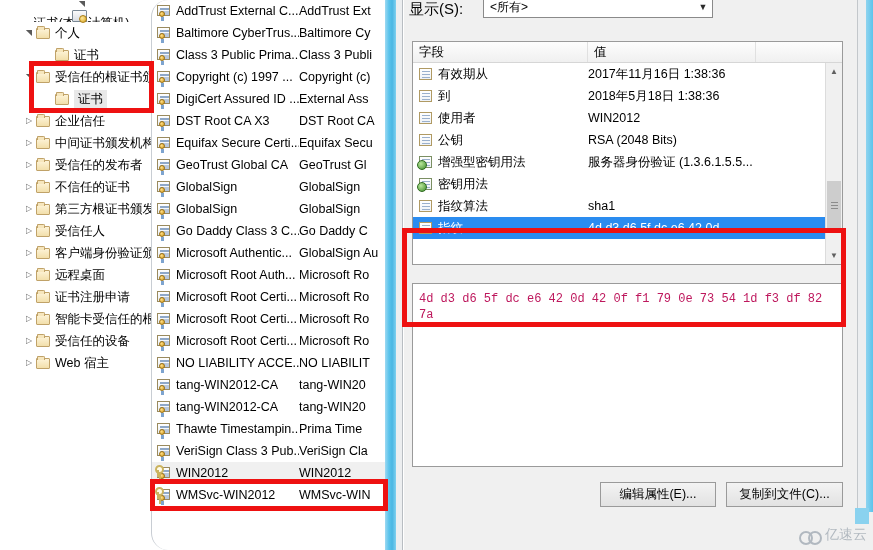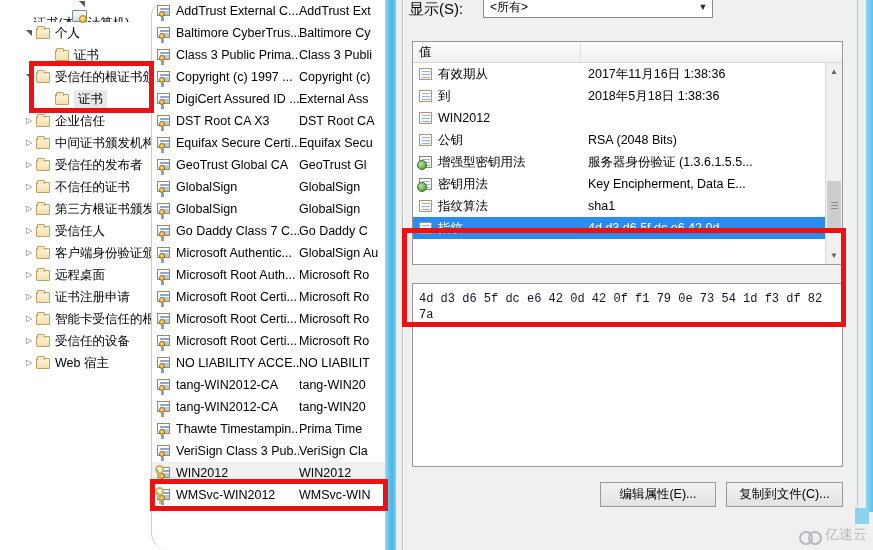--- a/index.html
+++ b/index.html
@@ -247,21 +247,21 @@
   }
 
   
   .detail {
     position: absolute; left: 8px; top: 283px;
     width: 431px; height: 184px;
     background: #ffffff;
     border: 1px solid #9a9a9a;
     font-family: "Liberation Mono", "DejaVu Sans Mono", monospace;
     font-size: 12px;
-    color: #0f172a;
+    color: #be185d;
     padding: 7px 6px;
     line-height: 16px;
     letter-spacing: 0px;
     overflow: hidden;
   }
 
   
   .btn {
     position: absolute;
     height: 25px;
@@ -528,21 +528,21 @@
           <span class="certseal"></span>
         </span>
         <span class="c1">GlobalSign</span>
         <span class="c2">GlobalSign</span>
       </div>
       <div class="list-row">
         <span class="cert-ico">
           <span class="certbox"></span>
           <span class="certseal"></span>
         </span>
-        <span class="c1">Go Daddy Class 7 C...</span>
+        <span class="c1">Go Daddy Class 3 C...</span>
         <span class="c2">Go Daddy C</span>
       </div>
       <div class="list-row">
         <span class="cert-ico">
           <span class="certbox"></span>
           <span class="certseal"></span>
         </span>
         <span class="c1">Microsoft Authentic...</span>
         <span class="c2">GlobalSign Au</span>
       </div>
@@ -646,20 +646,21 @@
       <div class="show-row">
         <span class="show-label">显示(S):</span>
       </div>
       <div class="combo">
         <span class="val">&lt;所有&gt;</span>
         <span class="arrow">▼</span>
       </div>
 
       <div class="lv">
         <div class="lv-head">
+          <div class="h1">字段</div>
           <div class="h2">值</div>
           <div class="h3"></div>
         </div>
         <div class="lv-body" id="lv-body">
             <div class="lv-row">
               <span class="f-ico">
                 <span class="fdoc"></span>
               </span>
               <span class="f-name">有效期从</span>
               <span class="f-val">2017年11月16日 1:38:36</span>
@@ -668,20 +669,21 @@
               <span class="f-ico">
                 <span class="fdoc"></span>
               </span>
               <span class="f-name">到</span>
               <span class="f-val">2018年5月18日 1:38:36</span>
             </div>
             <div class="lv-row">
               <span class="f-ico">
                 <span class="fdoc"></span>
               </span>
+              <span class="f-name">使用者</span>
               <span class="f-val">WIN2012</span>
             </div>
             <div class="lv-row">
               <span class="f-ico">
                 <span class="fdoc"></span>
               </span>
               <span class="f-name">公钥</span>
               <span class="f-val">RSA (2048 Bits)</span>
             </div>
             <div class="lv-row">
@@ -689,21 +691,20 @@
                 <span class="fdoc"></span>
               </span>
               <span class="f-name">增强型密钥用法</span>
               <span class="f-val">服务器身份验证 (1.3.6.1.5.5...</span>
             </div>
             <div class="lv-row">
               <span class="f-ico green">
                 <span class="fdoc"></span>
               </span>
               <span class="f-name">密钥用法</span>
-              <span class="f-val">Key Encipherment, Data E...</span>
             </div>
             <div class="lv-row">
               <span class="f-ico">
                 <span class="fdoc"></span>
               </span>
               <span class="f-name">指纹算法</span>
               <span class="f-val">sha1</span>
             </div>
             <div class="lv-row selected">
               <span class="f-ico">

